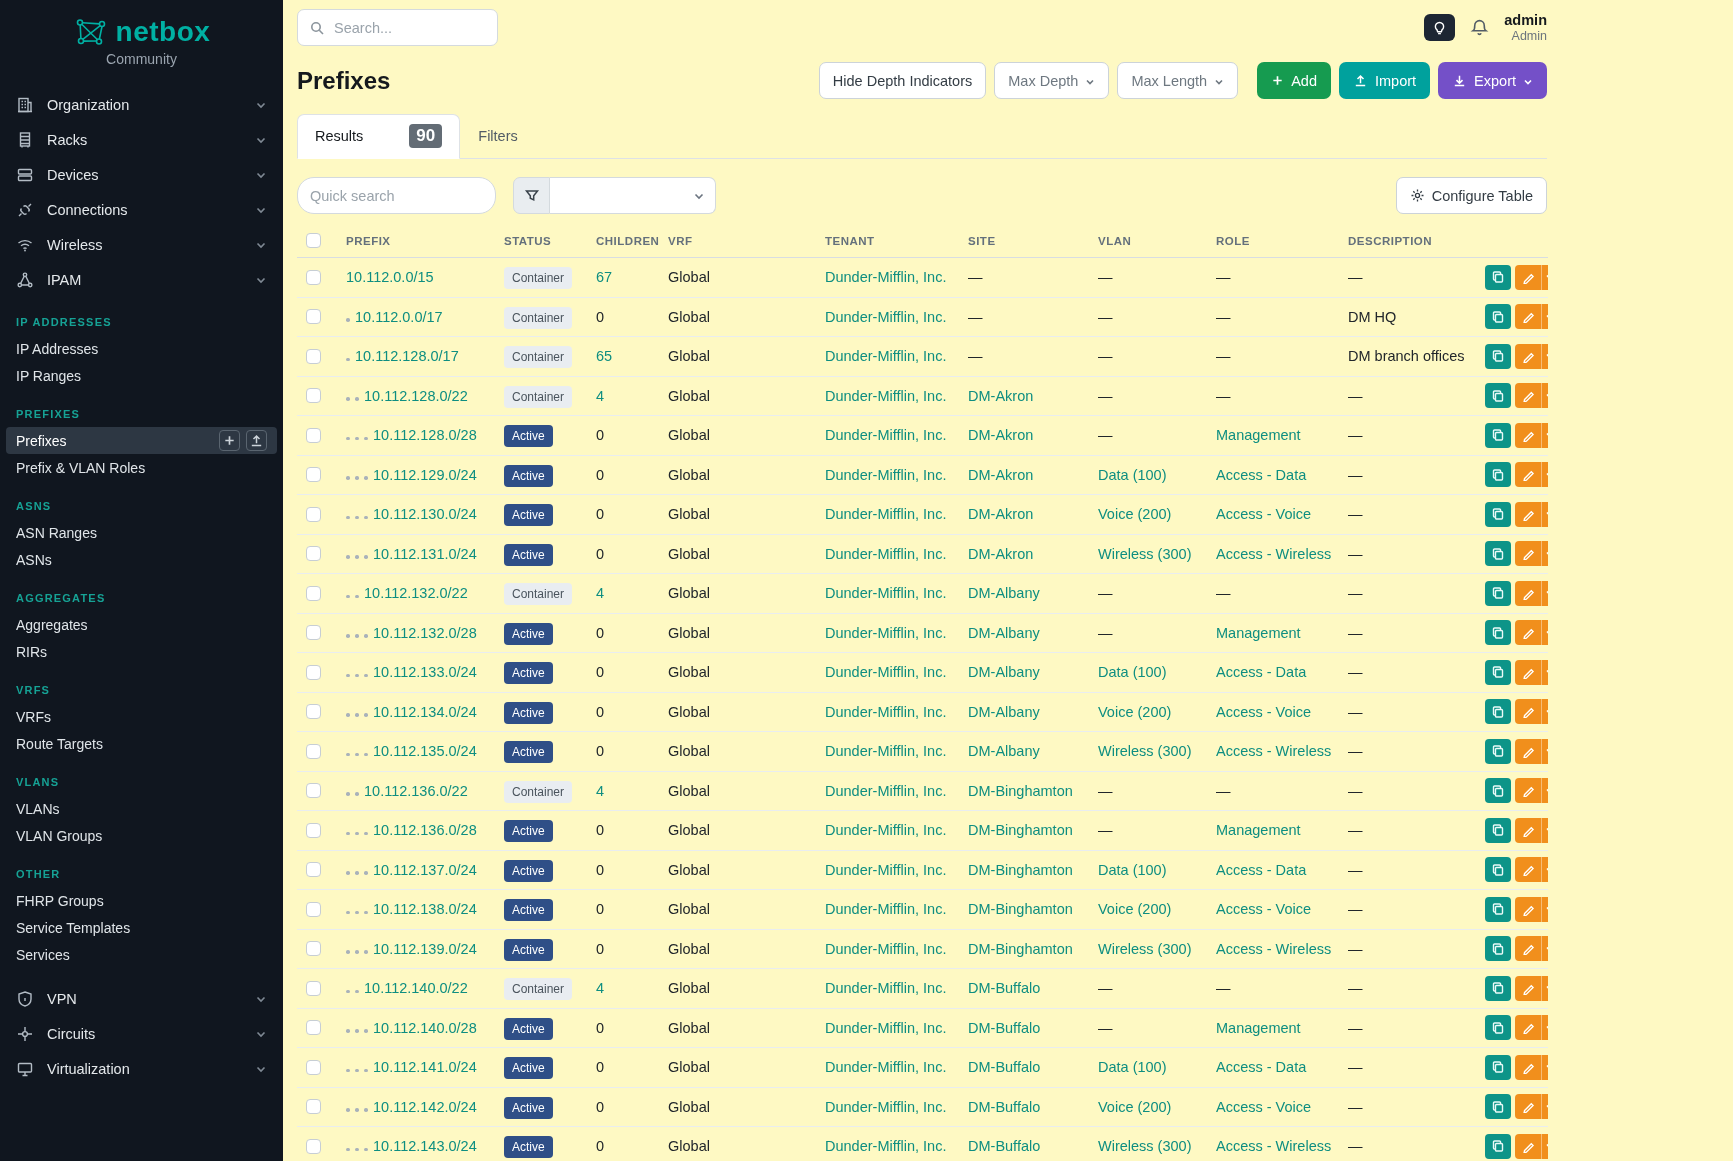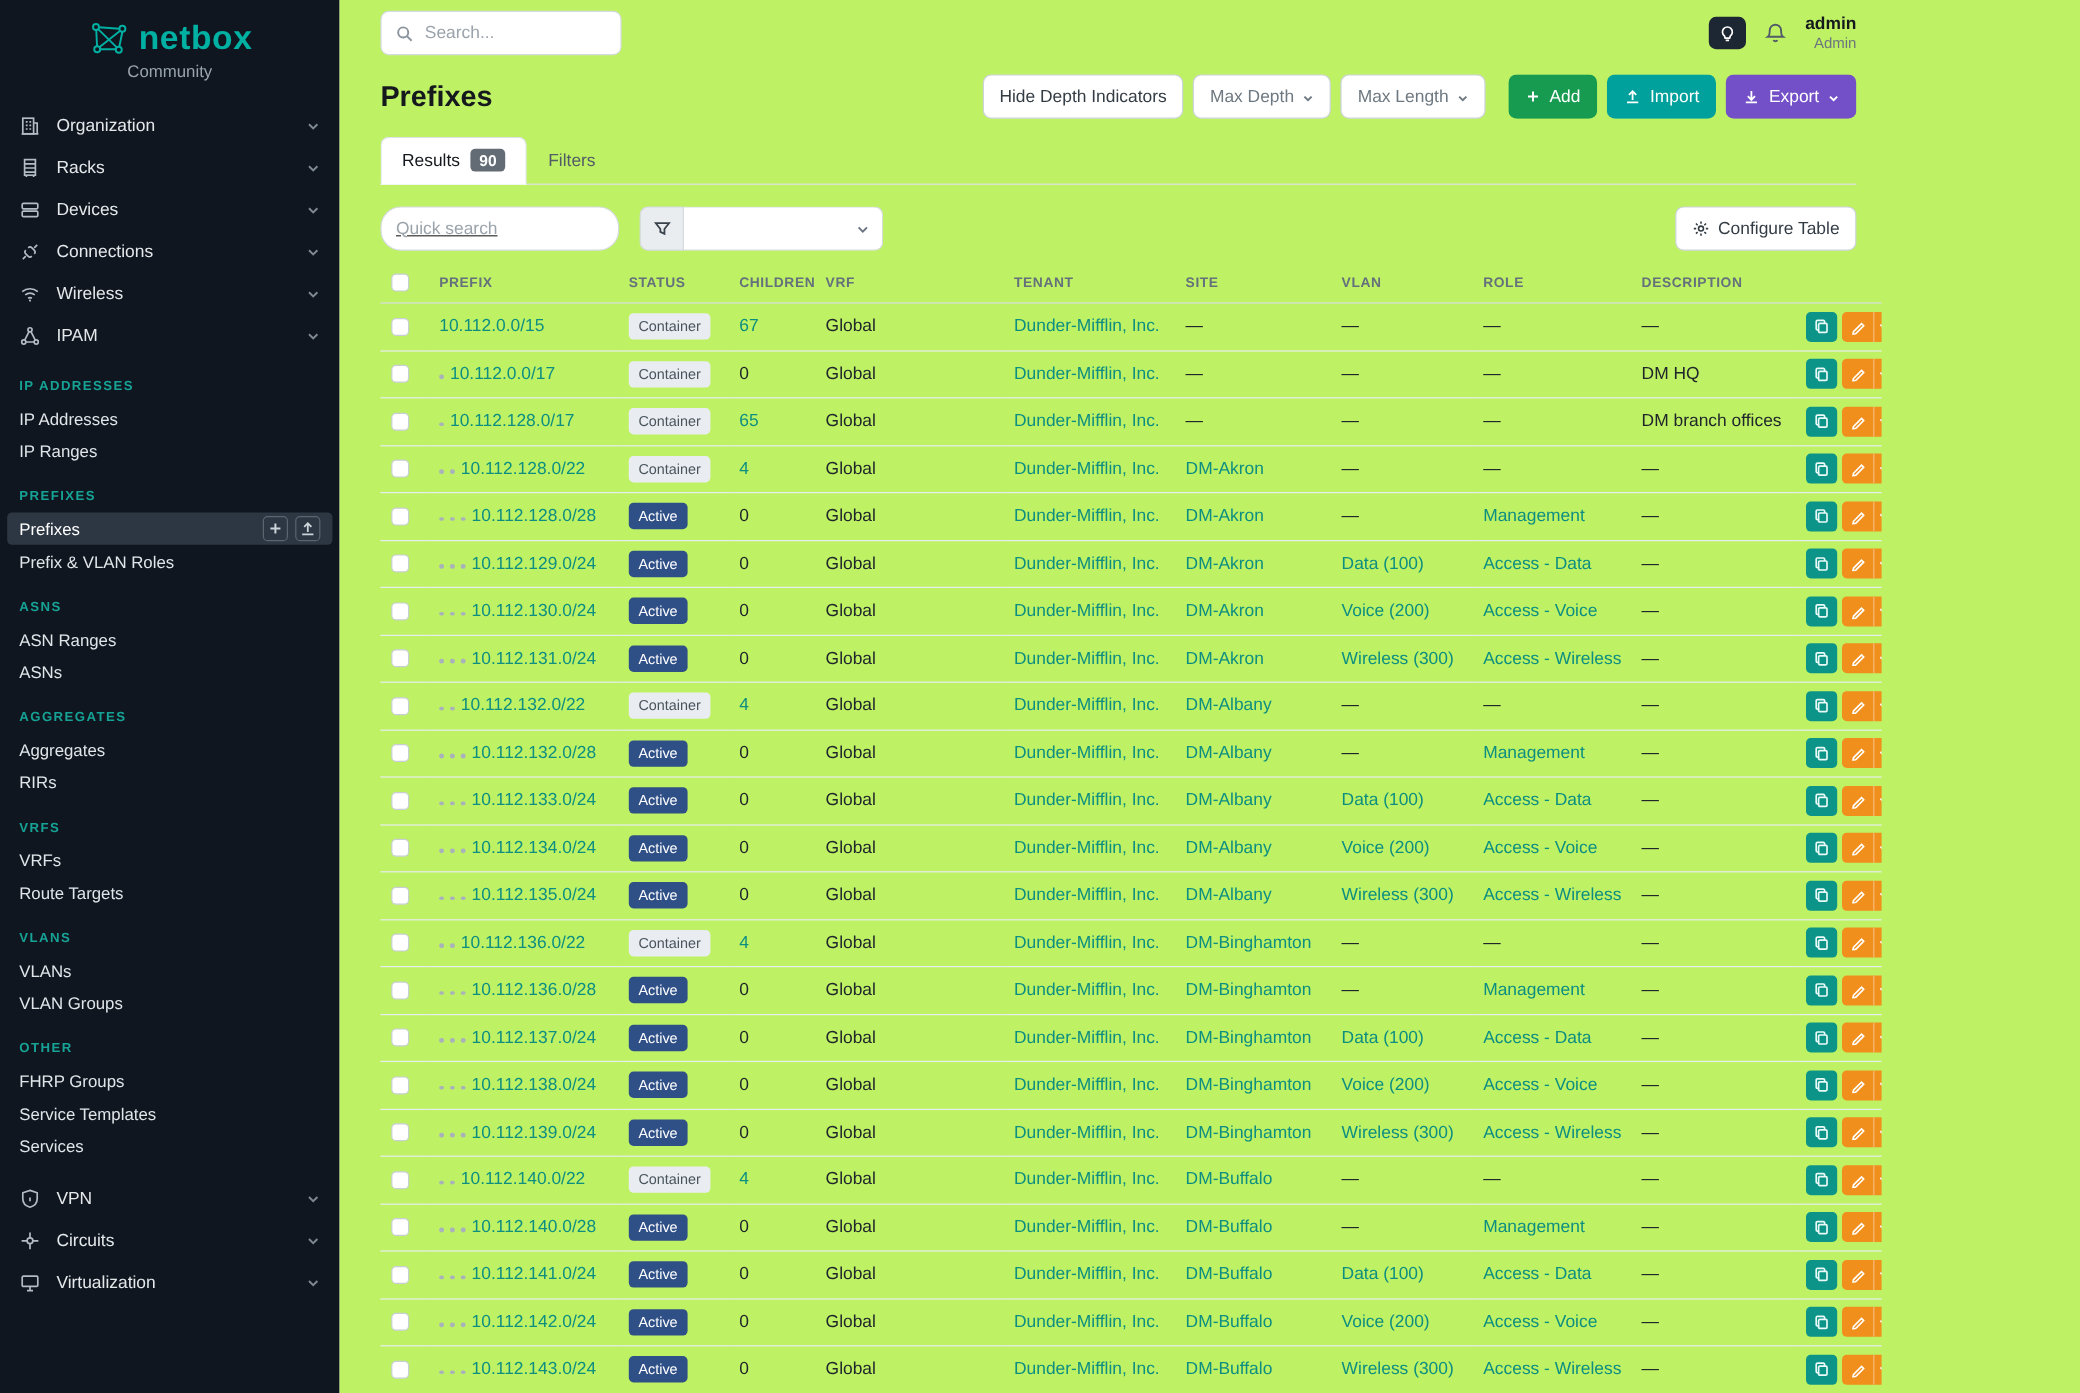--- a/index.html
+++ b/index.html
@@ -19,21 +19,21 @@
   .nav-label { flex:1; font-size:14.5px; }
   .nav-chevron { color:#7f8994; }
   .section-heading { color:#16a295; font-size:11px; font-weight:700; letter-spacing:1.2px; text-transform:uppercase; padding:0 16px; margin-top:12px; height:26px; display:flex; align-items:center; }
   .sub-item { height:27px; display:flex; align-items:center; padding:0 16px; font-size:14px; color:#e0e5e9; cursor:pointer; }
   .sub-item.active { background:#2d3743; border-radius:4px; margin:0 6px; padding:0 10px; color:#fff; }
   .quick-actions { margin-left:auto; display:flex; gap:6px; }
   .qa-btn { width:21px; height:21px; border:1px solid #5a6570; border-radius:4px; background:transparent; color:#ccd3d9; display:flex; align-items:center; justify-content:center; cursor:pointer; padding:0; }
   .nav-bottom { margin-top:13px; }
 
   
-  .main { flex:1; height:100%; overflow:hidden; background:#bef264;padding-left:20px; }
+  .main { flex:1; height:100%; overflow:hidden; background:#fef9c3; }
   .topbar { height:55px; display:flex; align-items:center; padding:0 186px 0 14px; }
   .search-box { width:201px; height:37px; border:1px solid #d4dade; border-radius:7px; display:flex; align-items:center; padding:0 11px; gap:9px; color:#8b949c; background:#fff; }
   .search-box input { border:none; outline:none; flex:1; min-width:0; font:inherit; color:#333; background:transparent; }
   .search-box input::placeholder, .quick-search::placeholder { color:#9aa3ab; }
   .topbar-right { margin-left:auto; display:flex; align-items:center; gap:15px; }
   .theme-btn { width:31px; height:27px; background:#1d2633; border:none; border-radius:6px; color:#fff; display:flex; align-items:center; justify-content:center; cursor:pointer; }
   .bell { color:#525c66; cursor:pointer; }
   .user-block { text-align:right; line-height:1.18; cursor:pointer; }
   .user-name { font-weight:700; font-size:14.5px; color:#15191d; }
   .user-role { font-size:12.5px; color:#6c757d; }
@@ -48,25 +48,25 @@
   .btn-outline { border-color:#ccd3d9; color:#333c44; }
   .btn-outline-muted { border-color:#ccd3d9; color:#6e7881; background:#fff; }
   .btn-green { background:#169b50; color:#fff;margin-left:11px; }
   .btn-teal { background:#00a19d; color:#fff; }
   .btn-purple { background:#7450c8; color:#fff; }
 
   
   .tabs { display:flex; border-bottom:1px solid #dee2e6; }
   .tab { padding:9px 17px 10px; color:#525c66; display:flex; gap:9px; align-items:center; cursor:pointer; border:1px solid transparent; border-radius:7px 7px 0 0; margin-bottom:-1px; }
   .tab.active { color:#15191d; border-color:#dee2e6 #dee2e6 #fff; background:#fff; }
-  .tab-badge { background:#636c75; color:#fff; font-size:13px; border-radius:4px; padding:2px 7px; font-weight:700; }
+  .tab-badge { background:#636c75; color:#fff; font-size:17px; border-radius:4px; padding:2px 7px; font-weight:700;margin-left:37px; }
 
   
   .table-controls { display:flex; align-items:center; margin:18px 0 12px; }
-  .quick-search { width:199px; height:37px; border:1px solid #d4dade; border-radius:17px; padding:0 12px; font:inherit; color:#333;text-decoration:underline; }
+  .quick-search { width:199px; height:37px; border:1px solid #d4dade; border-radius:17px; padding:0 12px; font:inherit; color:#333; }
   .filter-group { display:flex; margin-left:17px; }
   .funnel-btn { width:37px; height:37px; background:#e9edf0; border:1px solid #d4dade; border-radius:7px 0 0 7px; display:flex; align-items:center; justify-content:center; color:#39424a; cursor:pointer; padding:0; }
   .filter-select { width:166px; height:37px; border:1px solid #d4dade; border-left:none; border-radius:0 7px 7px 0; display:flex; align-items:center; justify-content:flex-end; padding:0 10px; color:#6b7480; background:#fff; cursor:pointer; }
   .configure-btn { margin-left:auto; }
 
   
   table { width:100%; border-collapse:collapse; table-layout:fixed; margin-top:4px; }
   th { text-align:left; font-size:11.5px; color:#64707c; font-weight:700; letter-spacing:.5px; text-transform:uppercase; padding:7px 8px 9px; border-bottom:1px solid #d8dde2; cursor:pointer; }
   td { padding:0 8px; height:39.5px; border-bottom:1px solid #e9edf0; color:#21262b; overflow:hidden; white-space:nowrap; }
   .cb-cell { padding-left:9px; }

